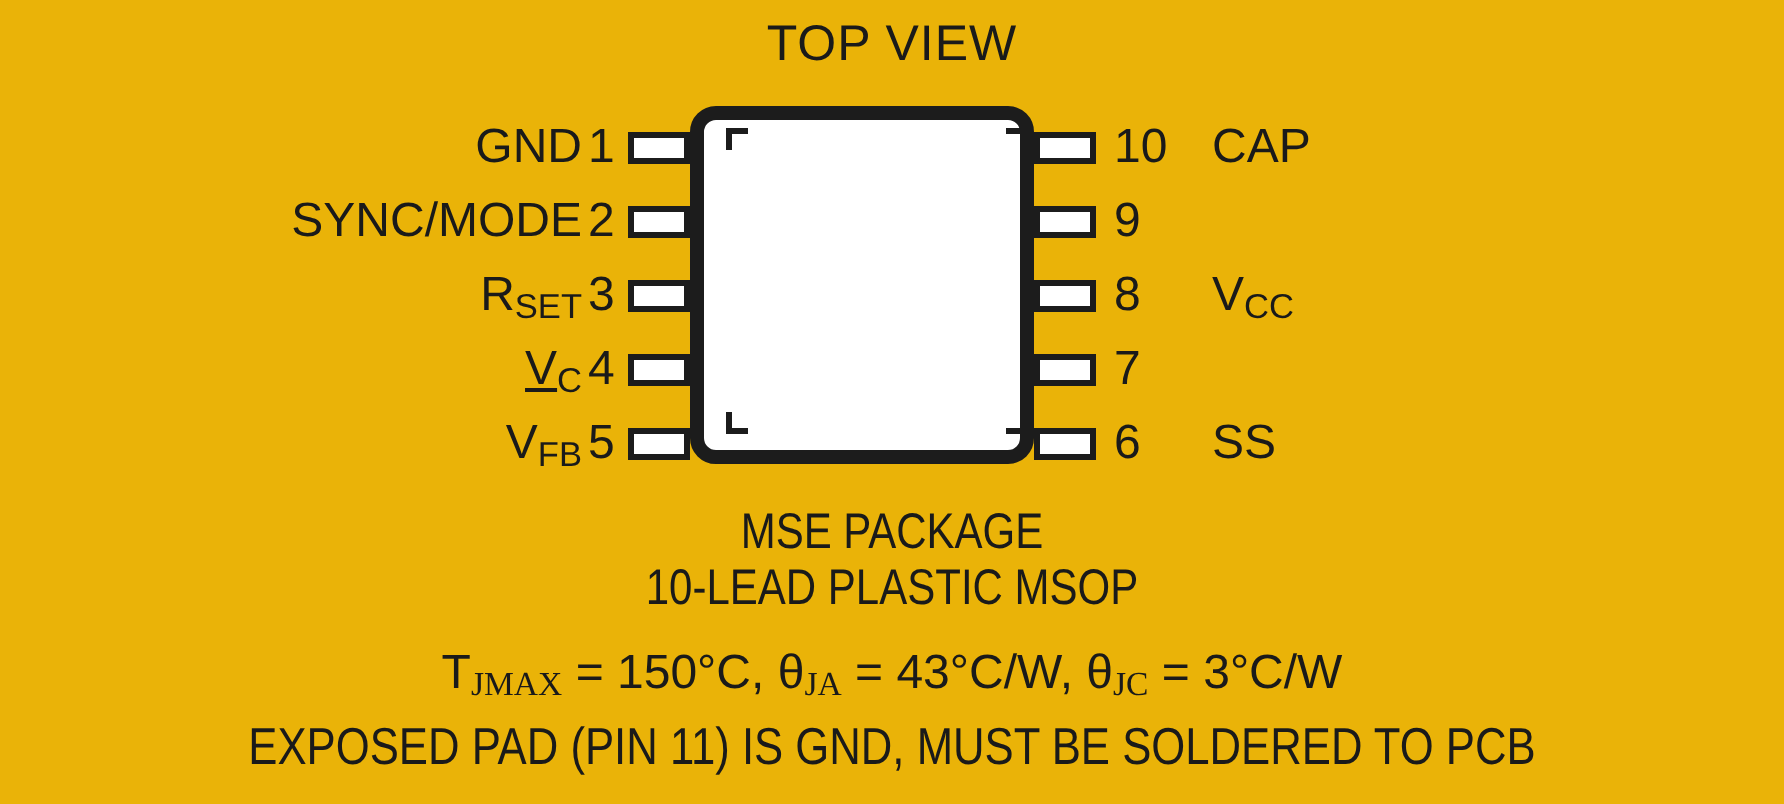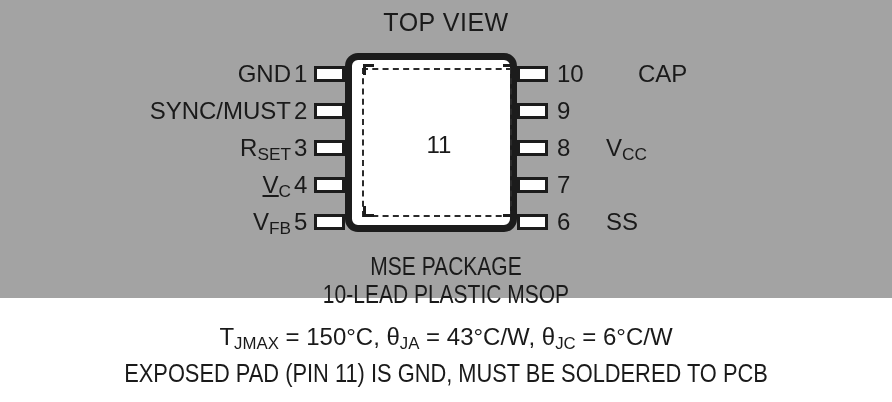--- a/index.html
+++ b/index.html
@@ -10,22 +10,22 @@
   body {
     width: 892px;
     height: 402px;
     overflow: hidden;
     font-family: "Liberation Sans", sans-serif;
     color: #000000;
   }
   #root {
     position: relative;
     width: 892px;
-    height: 298px;
-    background: #a3a3a3;
+    height: 402px;
+    background: #eab308;
   }
 
   
   .title {
     position: absolute;
     left: 0;
     top: 8px;
     width: 892px;
     text-align: center;
     font-family: "Liberation Sans", sans-serif;
@@ -148,20 +148,21 @@
     transform-origin: center center;
   }
   .cap1 { top: 252px; font-size: 25px; }
   .cap2 { top: 280px; font-size: 25px; }
   .cap3 { top: 323px; font-size: 24px; }
   .cap4 { top: 358px; font-size: 26px; }
   .cap3 sub, .cap4 sub {
     font-size: 0.70em;
     line-height: 0;
     vertical-align: -0.22em;
+    font-family: Liberation Serif, serif;
   }
 </style>
 </head>
 <body>
 
 <div id="root">
 
   <div class="title">TOP VIEW</div>
 
   <div class="pin left" style="top:66px;"></div>
@@ -171,56 +172,53 @@
   <div class="pin left" style="top:214px;"></div>
 
   <div class="pin right" style="top:66px;"></div>
   <div class="pin right" style="top:103px;"></div>
   <div class="pin right" style="top:140px;"></div>
   <div class="pin right" style="top:177px;"></div>
   <div class="pin right" style="top:214px;"></div>
 
   <div class="pkg-body"></div>
 
-  <div class="pad">
-    <div class="pad-num">11</div>
-  </div>
   <div class="corner tl"></div>
   <div class="corner tr"></div>
   <div class="corner bl"></div>
   <div class="corner br"></div>
 
   <div class="pin-label left-name" style="top:62px;"><span>GND</span><sub></sub></div>
   <div class="pin-label left-num" style="top:62px;">1</div>
 
-  <div class="pin-label left-name" style="top:99px;"><span>SYNC/MUST</span><sub></sub></div>
+  <div class="pin-label left-name" style="top:99px;"><span>SYNC/MODE</span><sub></sub></div>
   <div class="pin-label left-num" style="top:99px;">2</div>
 
   <div class="pin-label left-name" style="top:136px;"><span>R</span><sub>SET</sub></div>
   <div class="pin-label left-num" style="top:136px;">3</div>
 
   <div class="pin-label left-name" style="top:173px;text-decoration:underline;"><span>V</span><sub>C</sub></div>
   <div class="pin-label left-num" style="top:173px;">4</div>
 
   <div class="pin-label left-name" style="top:210px;text-align:center;"><span>V</span><sub>FB</sub></div>
   <div class="pin-label left-num" style="top:210px;">5</div>
 
   <div class="pin-label right-num" style="top:62px;text-align:center;">10</div>
-  <div class="pin-label right-name" style="top:62px;margin-left:32px;"><span>CAP</span><sub></sub></div>
+  <div class="pin-label right-name" style="top:62px;"><span>CAP</span><sub></sub></div>
 
   <div class="pin-label right-num" style="top:99px;">9</div>
 
   <div class="pin-label right-num" style="top:136px;">8</div>
   <div class="pin-label right-name" style="top:136px;"><span>V</span><sub>CC</sub></div>
 
   <div class="pin-label right-num" style="top:173px;">7</div>
 
   <div class="pin-label right-num" style="top:210px;">6</div>
   <div class="pin-label right-name" style="top:210px;"><span>SS</span><sub></sub></div>
 
   <div class="caption cap1 cap-cond">MSE PACKAGE</div>
   <div class="caption cap2 cap-cond">10-LEAD PLASTIC MSOP</div>
 
-  <div class="caption cap3"><span>T</span><sub>JMAX</sub><span> = 150°C, </span><span>θ</span><sub>JA</sub><span> = 43°C/W, </span><span>θ</span><sub>JC</sub><span> = 6°C/W</span></div>
+  <div class="caption cap3"><span>T</span><sub>JMAX</sub><span> = 150°C, </span><span>θ</span><sub>JA</sub><span> = 43°C/W, </span><span>θ</span><sub>JC</sub><span> = 3°C/W</span></div>
 
   <div class="caption cap4 cap-cond">EXPOSED PAD (PIN 11) IS GND, MUST BE SOLDERED TO PCB</div>
 
 </div>
 
 </body></html>

